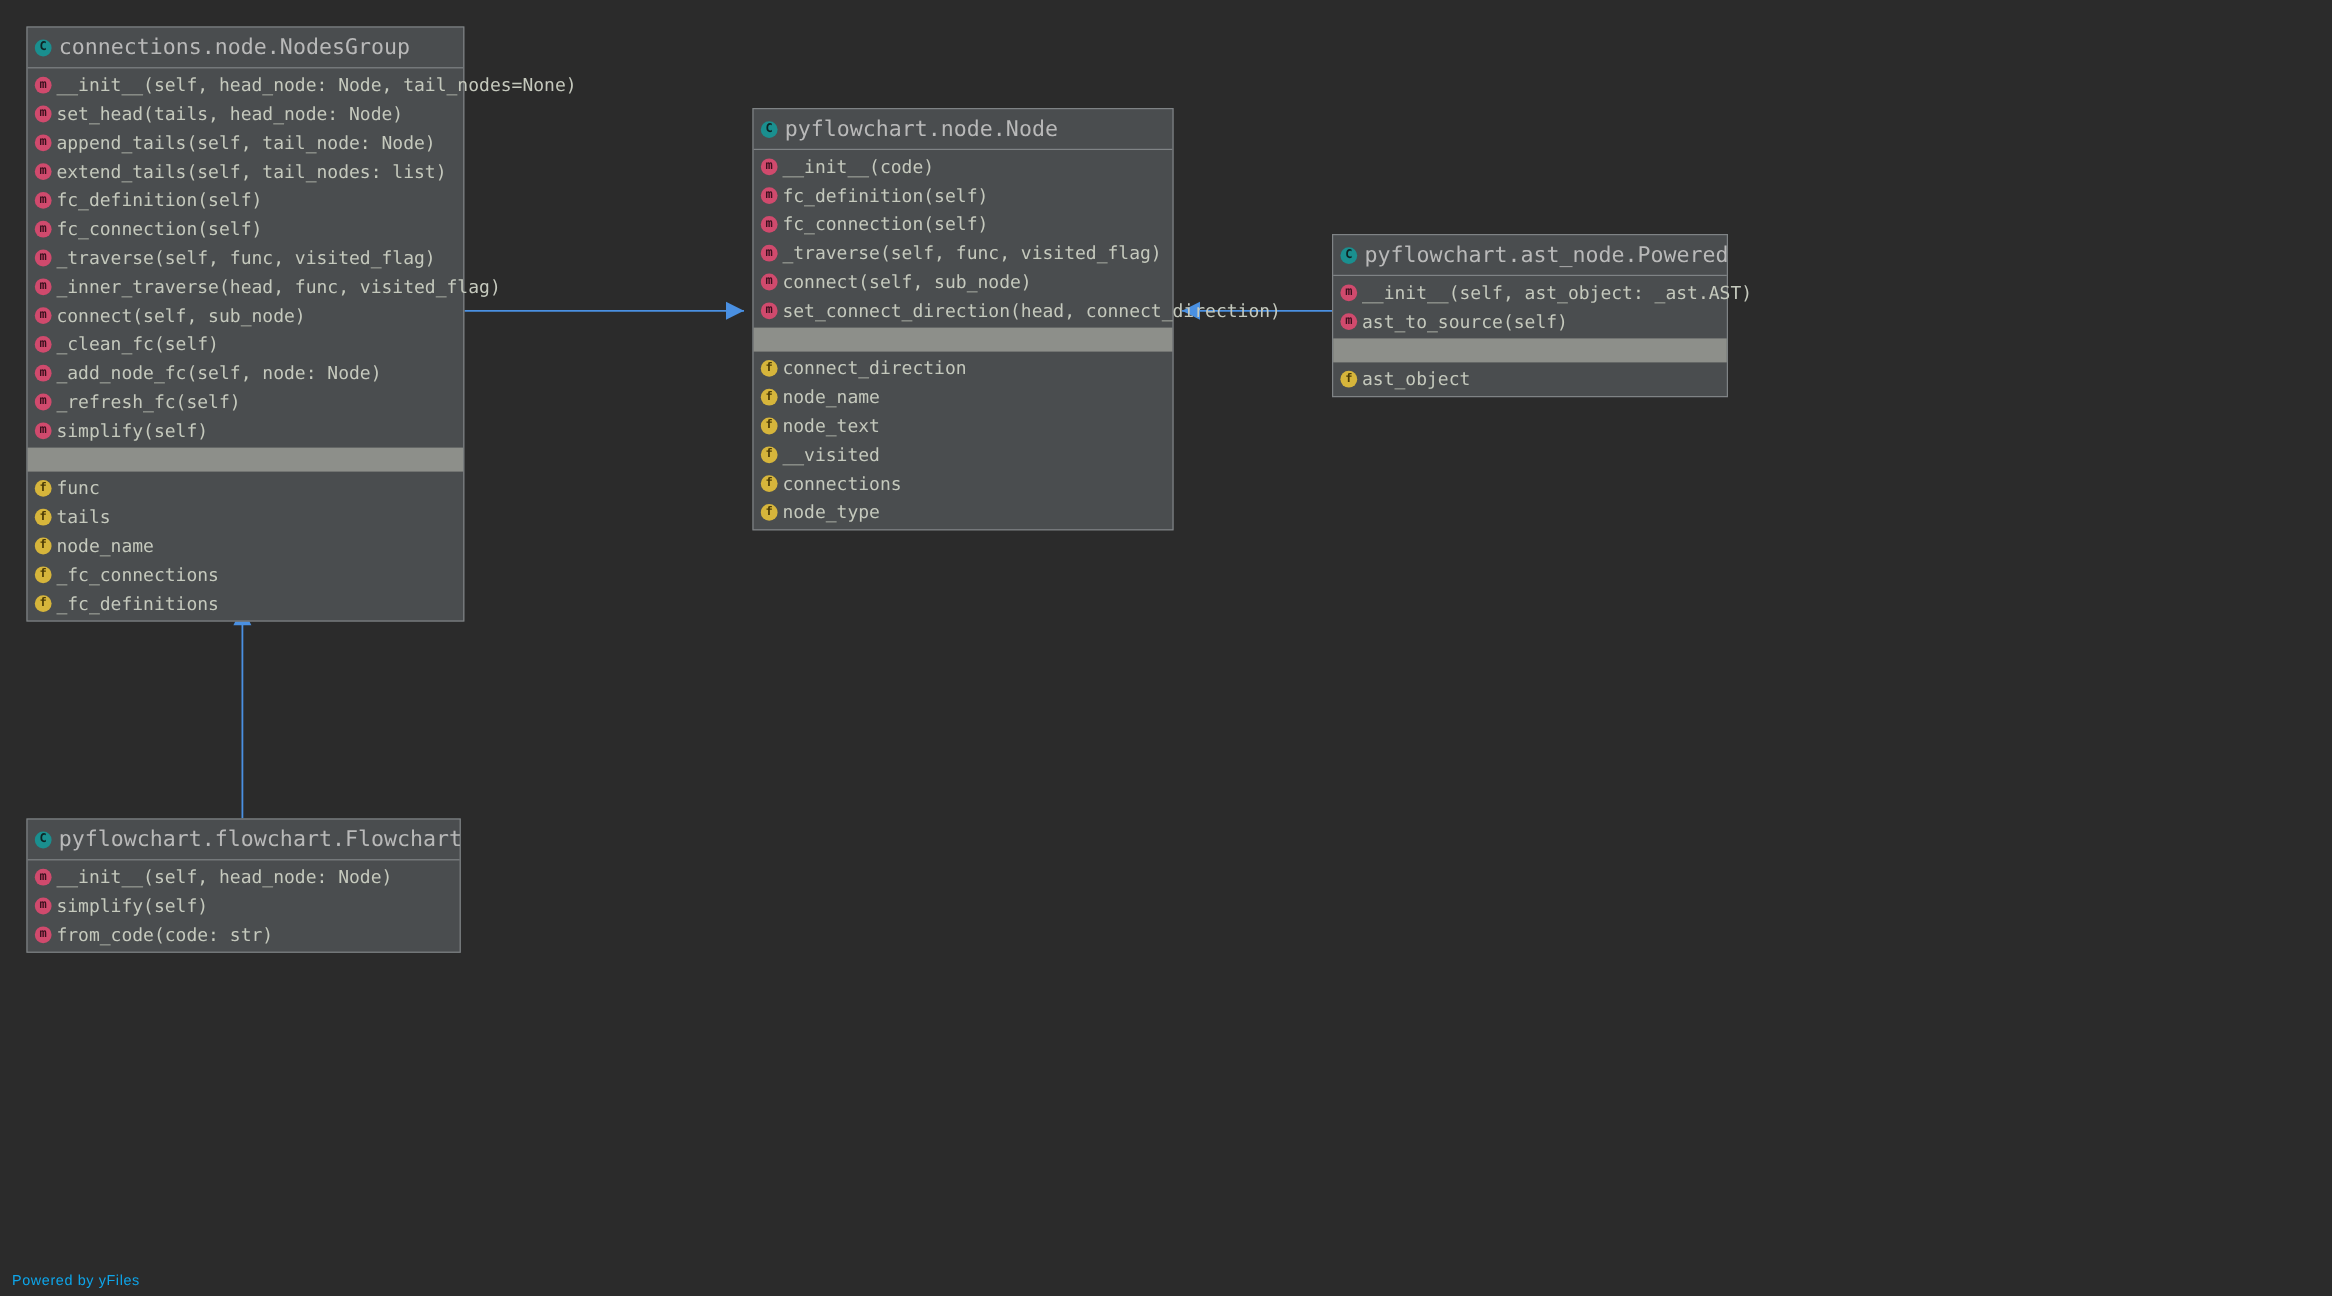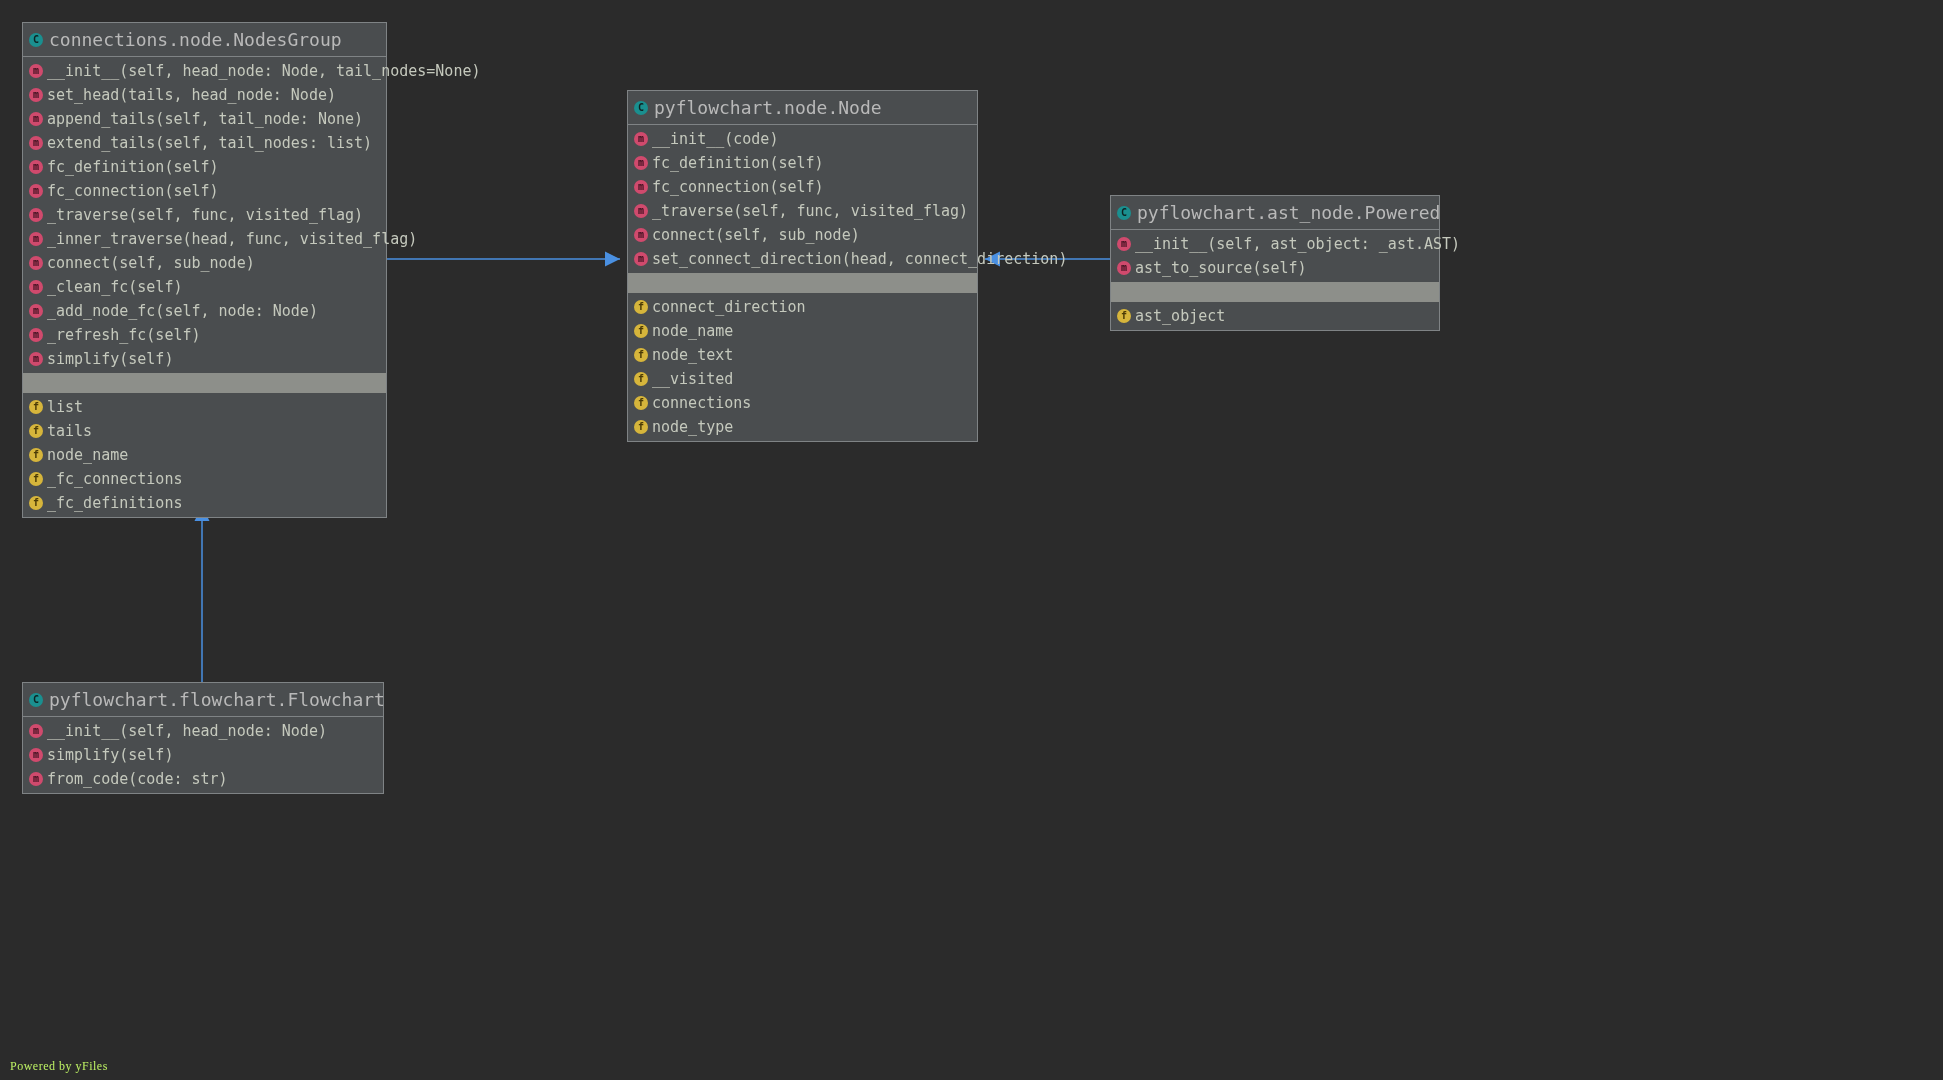--- a/index.html
+++ b/index.html
@@ -63,22 +63,22 @@
   .class-badge { background: #1a8f8f; color: #0d2323; }
   .method-badge { background: #d04a6d; color: #3a0f1d; }
   .field-badge { background: #d6b53b; color: #4a3a06; }
 
   svg.arrows { position: absolute; inset: 0; width: 100%; height: 100%; pointer-events: none; }
 
   .footer {
     position: absolute;
     left: 10px; bottom: 6px;
     font-size: 12px;
-    font-family: Liberation Serif, serif;
-    color: #bef264;
+    font-family: Liberation Sans, sans-serif;
+    color: #0ea5e9;
     letter-spacing: 0.5px;
   }
 </style>
 </head>
 <body>
 
 <div class="canvas">
 
   <svg class="arrows">
     <defs>
@@ -103,21 +103,21 @@
       <div class="row">
           <span class="badge method-badge">m</span>
           <span>__init__(self, head_node: Node, tail_nodes=None)</span>
         </div>
       <div class="row">
           <span class="badge method-badge">m</span>
           <span>set_head(tails, head_node: Node)</span>
         </div>
       <div class="row">
           <span class="badge method-badge">m</span>
-          <span>append_tails(self, tail_node: None)</span>
+          <span>append_tails(self, tail_node: Node)</span>
         </div>
       <div class="row">
           <span class="badge method-badge">m</span>
           <span>extend_tails(self, tail_nodes: list)</span>
         </div>
       <div class="row">
           <span class="badge method-badge">m</span>
           <span>fc_definition(self)</span>
         </div>
       <div class="row">
@@ -150,21 +150,21 @@
         </div>
       <div class="row">
           <span class="badge method-badge">m</span>
           <span>simplify(self)</span>
         </div>
     </div>
     <div class="divider"></div>
     <div class="section">
       <div class="row">
           <span class="badge field-badge">f</span>
-          <span>list</span>
+          <span>func</span>
         </div>
       <div class="row">
           <span class="badge field-badge">f</span>
           <span>tails</span>
         </div>
       <div class="row">
           <span class="badge field-badge">f</span>
           <span>node_name</span>
         </div>
       <div class="row">

